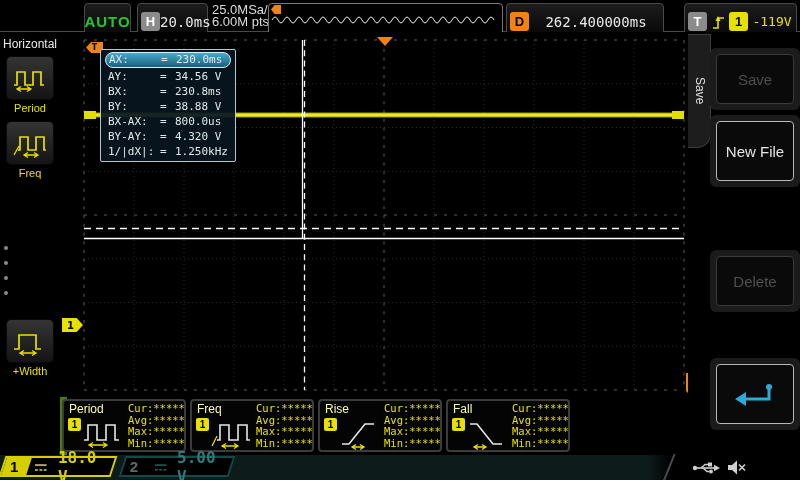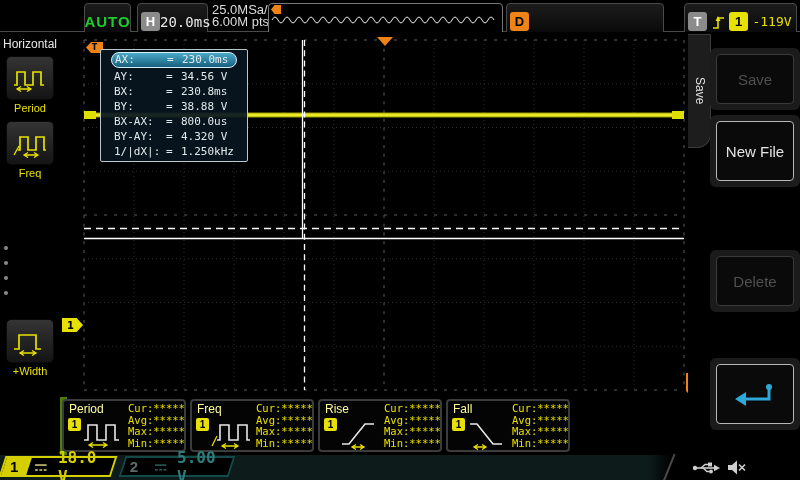--- a/index.html
+++ b/index.html
@@ -46,21 +46,21 @@
   #mk-tpos{left:26px;top:10px;width:17px;height:11px;background:#f08318;font-size:8px;
     clip-path:polygon(0 50%,30% 0,100% 0,100% 100%,30% 100%);}
   #mk-ttri{left:317px;top:5px;width:16px;height:9px;background:#f08318;
     clip-path:polygon(0 0,100% 0,50% 100%);}
   #mk-ch1{left:2px;top:286px;width:21px;height:14px;background:#e8e000;font-size:10px;
     clip-path:polygon(0 0,70% 0,100% 50%,70% 100%,0 100%);padding-right:4px;box-sizing:border-box;}
   #mk-tlev{left:626px;top:341px;width:13px;height:25px;background:#f08318;font-size:9px;
     clip-path:polygon(0 0,100% 0,100% 72%,50% 100%,0 72%);padding-bottom:7px;box-sizing:border-box;}
   
   #cursor-box{position:absolute;left:40px;top:17px;width:126px;background:rgba(8,22,32,0.93);
-    border:1px solid #b9c7cb;border-radius:2px;padding:2px 10px;
+    border:1px solid #b9c7cb;border-radius:2px;padding:2px 4px;
     font-family:"DejaVu Sans Mono",monospace;font-size:11px;color:#e2e9ea;}
   .c-row{display:flex;height:15px;line-height:15px;padding:0 3px;}
   .c-row .lab{width:52px;flex:none;}
   .c-row .eq{width:15px;flex:none;}
   .c-row.hl{background:linear-gradient(180deg,#4aa9c9,#17607e);border:1px solid #d8f1f8;
     border-radius:8px;height:14px;line-height:13px;margin-bottom:1px;}
   
   #rightmenu{position:absolute;left:688px;top:32px;width:112px;height:423px;background:#000;}
   #save-tab{position:absolute;left:0;top:2px;width:22px;height:112px;background:#1d1d1d;
     border:1px solid #3c3c3c;border-left:none;border-bottom-right-radius:14px;
@@ -118,20 +118,21 @@
 
   <div id="preview" class="tile-box">
     <svg width="231" height="20" viewBox="0 0 231 20">
       <path d="M2,14 q3,-6 6,0 t6,0 t6,0 t6,0 t6,0 t6,0 t6,0 t6,0 t6,0 t6,0 t6,0 t6,0 t6,0 t6,0 t6,0 t6,0 t6,0 t6,0 t6,0 t6,0 t6,0 t6,0 t6,0 t6,0 t6,0 t6,0 t6,0 t6,0 t6,0 t6,0 t6,0 t6,0 t6,0 t6,0 t6,0 t6,0 t6,0" stroke="#e8e8e8" stroke-width="1" fill="none"></path>
     </svg>
     <div id="preview-tag"></div>
   </div>
 
   <div id="d-box" class="tile-box">
     <span class="small-tile orange-tile">D</span>
+    <span class="val mono">262.400000ms</span>
   </div>
 
   <div id="t-box" class="tile-box">
     <span class="small-tile gray-tile">T</span>
     <svg width="15" height="18" viewBox="0 0 15 18" style="margin-left:4px">
       <path d="M2,15 H7 V5 H13" stroke="#e8e000" stroke-width="1.6" fill="none"></path>
       <path d="M4.5,8 L7,3 L9.5,8 Z" fill="#e8e000"></path>
     </svg>
     <span class="small-tile yellow-tile">1</span>
     <span class="val mono">-119V</span>

